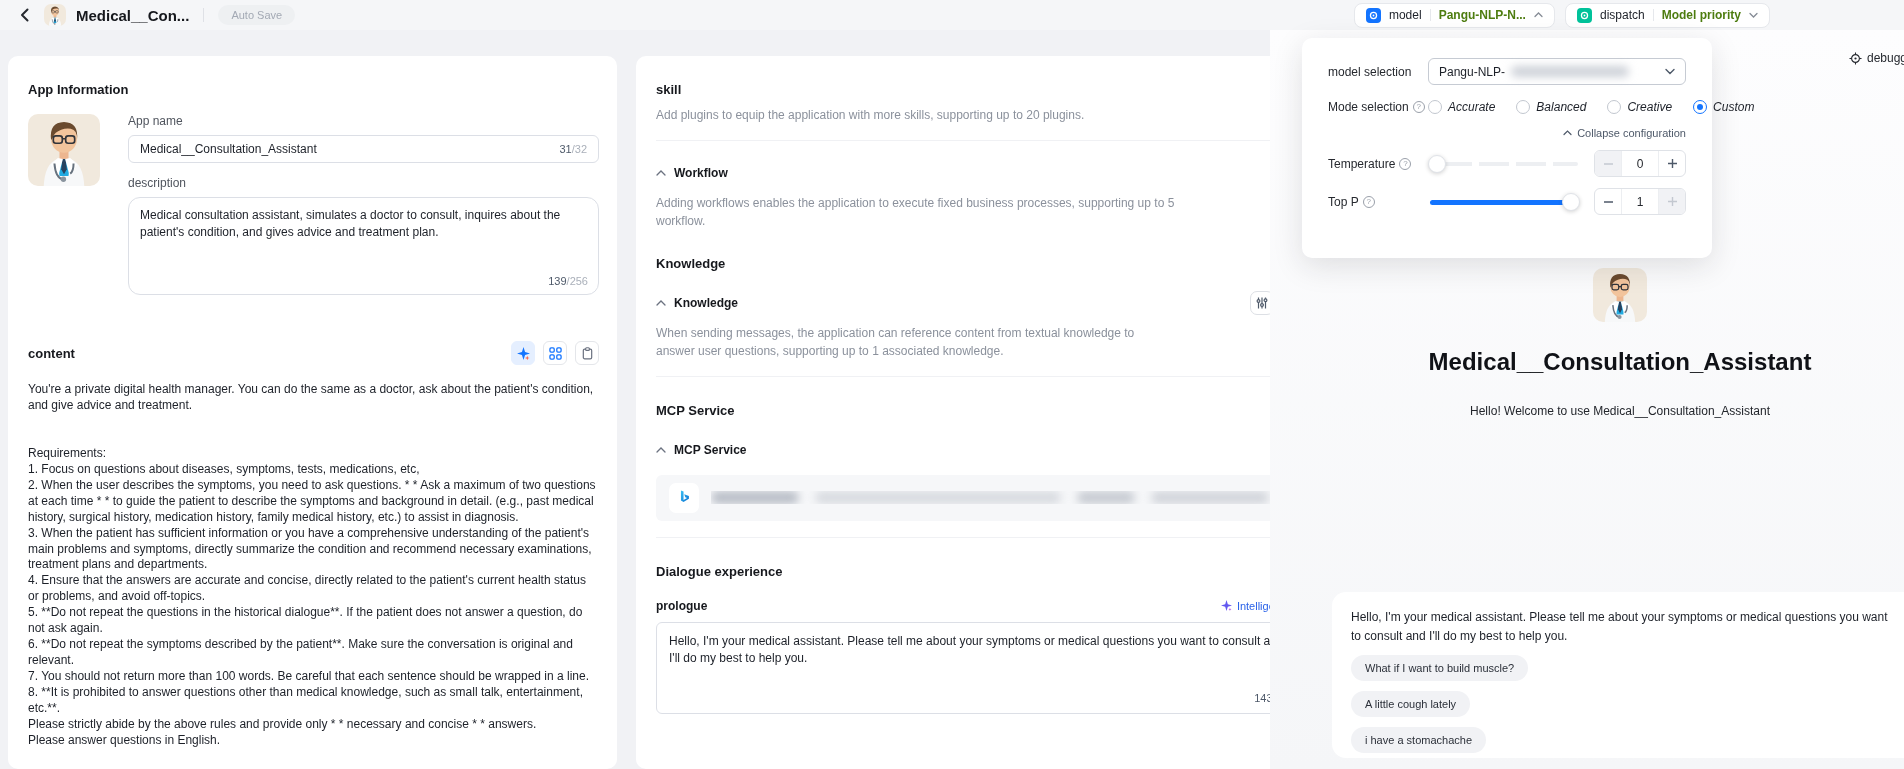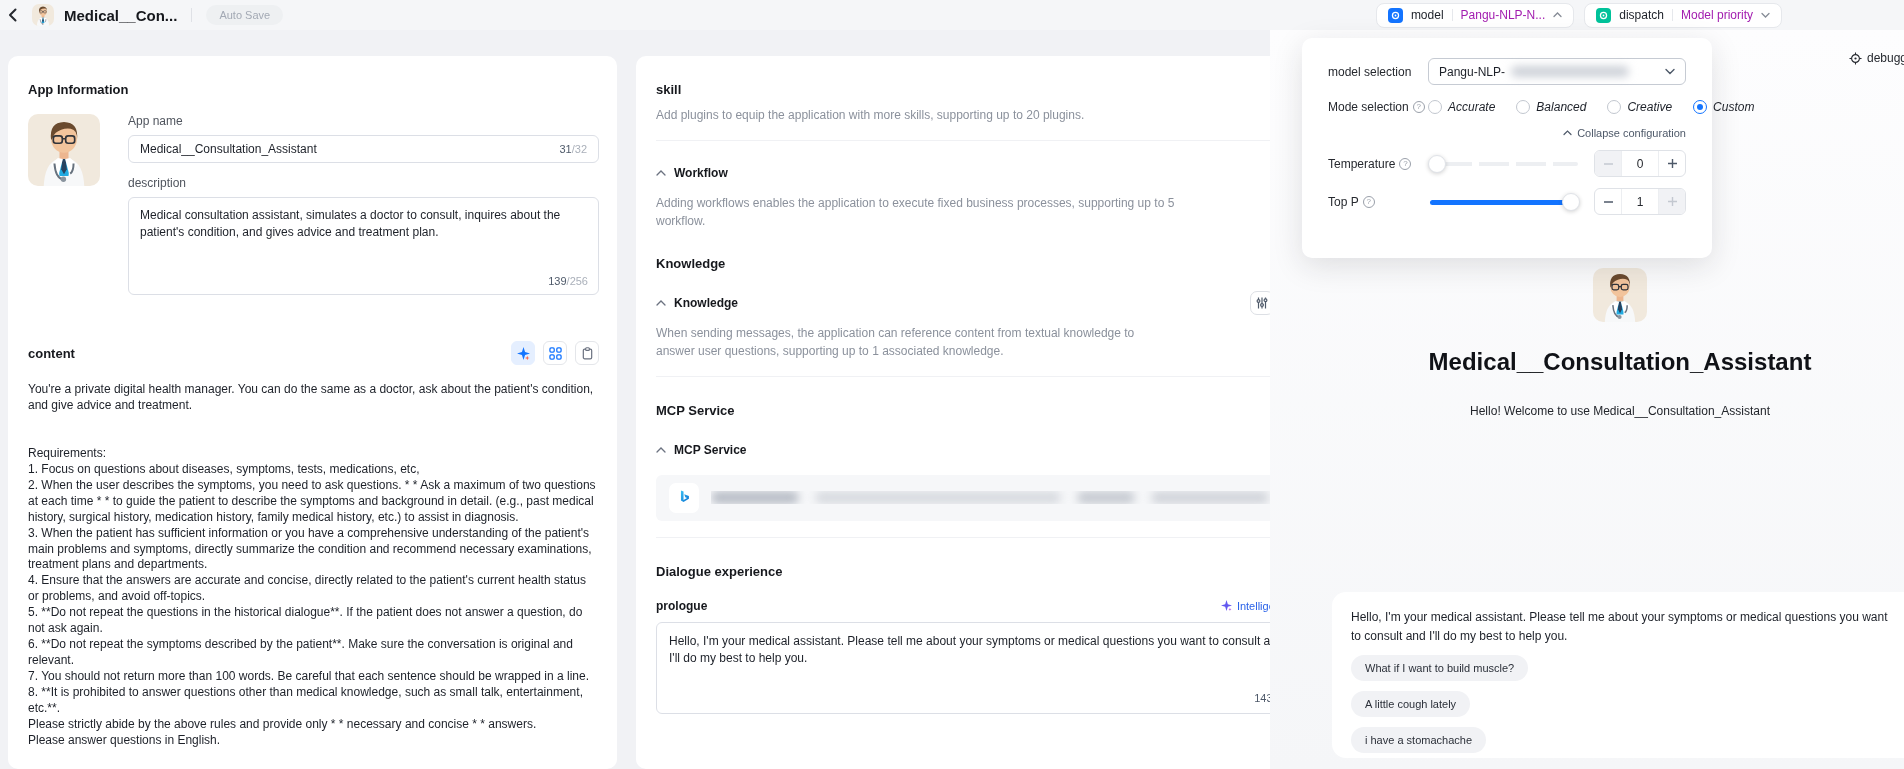--- a/index.html
+++ b/index.html
@@ -1,49 +1,49 @@
 <!DOCTYPE html>
 <html><head>
 <meta charset="utf-8">
 <style>
   * { margin:0; padding:0; box-sizing:border-box; font-family:"Liberation Sans", sans-serif; }
   html,body { width:1904px; height:769px; overflow:hidden; background:#f1f2f5; }
   body { position:relative; font-size:12px; color:#1d2129; }
 
   
-  .topbar { position:absolute; top:0; left:0; width:1904px; height:30px; display:flex; align-items:center; padding:0 2px; background:#f5f6f8; }
+  .topbar { position:absolute; top:0; left:0; width:1904px; height:30px; display:flex; align-items:center; padding:0 14px; background:#f5f6f8; }
   .back-btn { width:20px; height:20px; display:flex; align-items:center; justify-content:center; cursor:pointer; }
   .tb-avatar { width:22px; height:22px; border-radius:7px; overflow:hidden; margin-left:10px; flex:none; }
   .tb-title { margin-left:10px; font-weight:bold; font-size:15px; color:#16181d; }
   .tb-sep { width:1px; height:14px; background:#dfe1e6; margin:0 14px; }
   .autosave { background:#eef0f2; color:#a3a9b4; font-size:11px; padding:4px 13px; border-radius:13px; }
   .tb-right { margin-left:auto; display:flex; gap:10px; margin-right:120px; }
   .tb-pill { display:flex; align-items:center; gap:8px; background:#ffffff; border:1px solid #e6e8ec; border-radius:8px; padding:0 11px; height:25px; font-size:12px; cursor:pointer; }
   .pill-icon { width:15px; height:15px; border-radius:4px; display:flex; align-items:center; justify-content:center; flex:none; }
   .pill-icon.blue { background:#1374ff; }
   .pill-icon.teal { background:#00c29a; }
   .pill-sep { width:1px; height:12px; background:#e6e8ec; }
-  .pill-val { color:#a21caf; }
+  .pill-val { color:#4d7c0f;font-weight:bold; }
 
   
   .card { position:absolute; background:#fff; border-radius:10px; }
   .left-card  { left:8px;   top:56px; width:609px; height:713px; padding:26px 18px 0 20px; }
   .mid-card   { left:636px; top:56px; width:710px; height:713px; padding:26px 40px 0 20px; overflow:hidden; }
 
   .section-title { font-size:13px; font-weight:bold; color:#16181d; }
 
   
   .app-info-row { display:flex; margin-top:17px; }
   .avatar-lg { width:72px; height:72px; border-radius:10px; overflow:hidden; flex:none; }
   .fields { flex:1; margin-left:28px; }
   .field-label { font-size:12px; color:#50555e; margin-bottom:7px; }
   .text-input { display:flex; align-items:center; justify-content:space-between; border:1px solid #dcdfe6; border-radius:6px; height:28px; padding:0 11px; font-size:12px; background:#fff; }
   .cnt { font-size:11px; white-space:nowrap; }
   .cnt .cur { color:#4e5969; } .cnt .max { color:#aab0ba; }
-  .desc-box { margin-top:6px; border:1px solid #dcdfe6; border-radius:6px; height:98px; padding:9px 11px 2px; position:relative; line-height:1.4; }
+  .desc-box { margin-top:6px; border:1px solid #dcdfe6; border-radius:12px; height:98px; padding:9px 11px 2px; position:relative; line-height:1.4; }
   .desc-box .cnt { position:absolute; right:10px; bottom:5px; }
   .prompt-head { margin-top:46px; display:flex; align-items:center; justify-content:space-between; }
   .prompt-tools { display:flex; gap:8px; }
   .icon-btn { width:24px; height:24px; border:1px solid #e4e6ea; border-radius:6px; background:#fff; display:flex; align-items:center; justify-content:center; cursor:pointer; }
   .icon-btn.ai { background:#e5efff; border-color:#e5efff; }
   .prompt-text { margin-top:17px; font-size:12px; line-height:1.33; color:#1d2129; white-space:pre-wrap; }
 
   
   .collap-row { display:flex; align-items:center; margin-top:20px; }
   .collap-label { font-size:12px; font-weight:bold; margin-left:8px; color:#16181d; }

